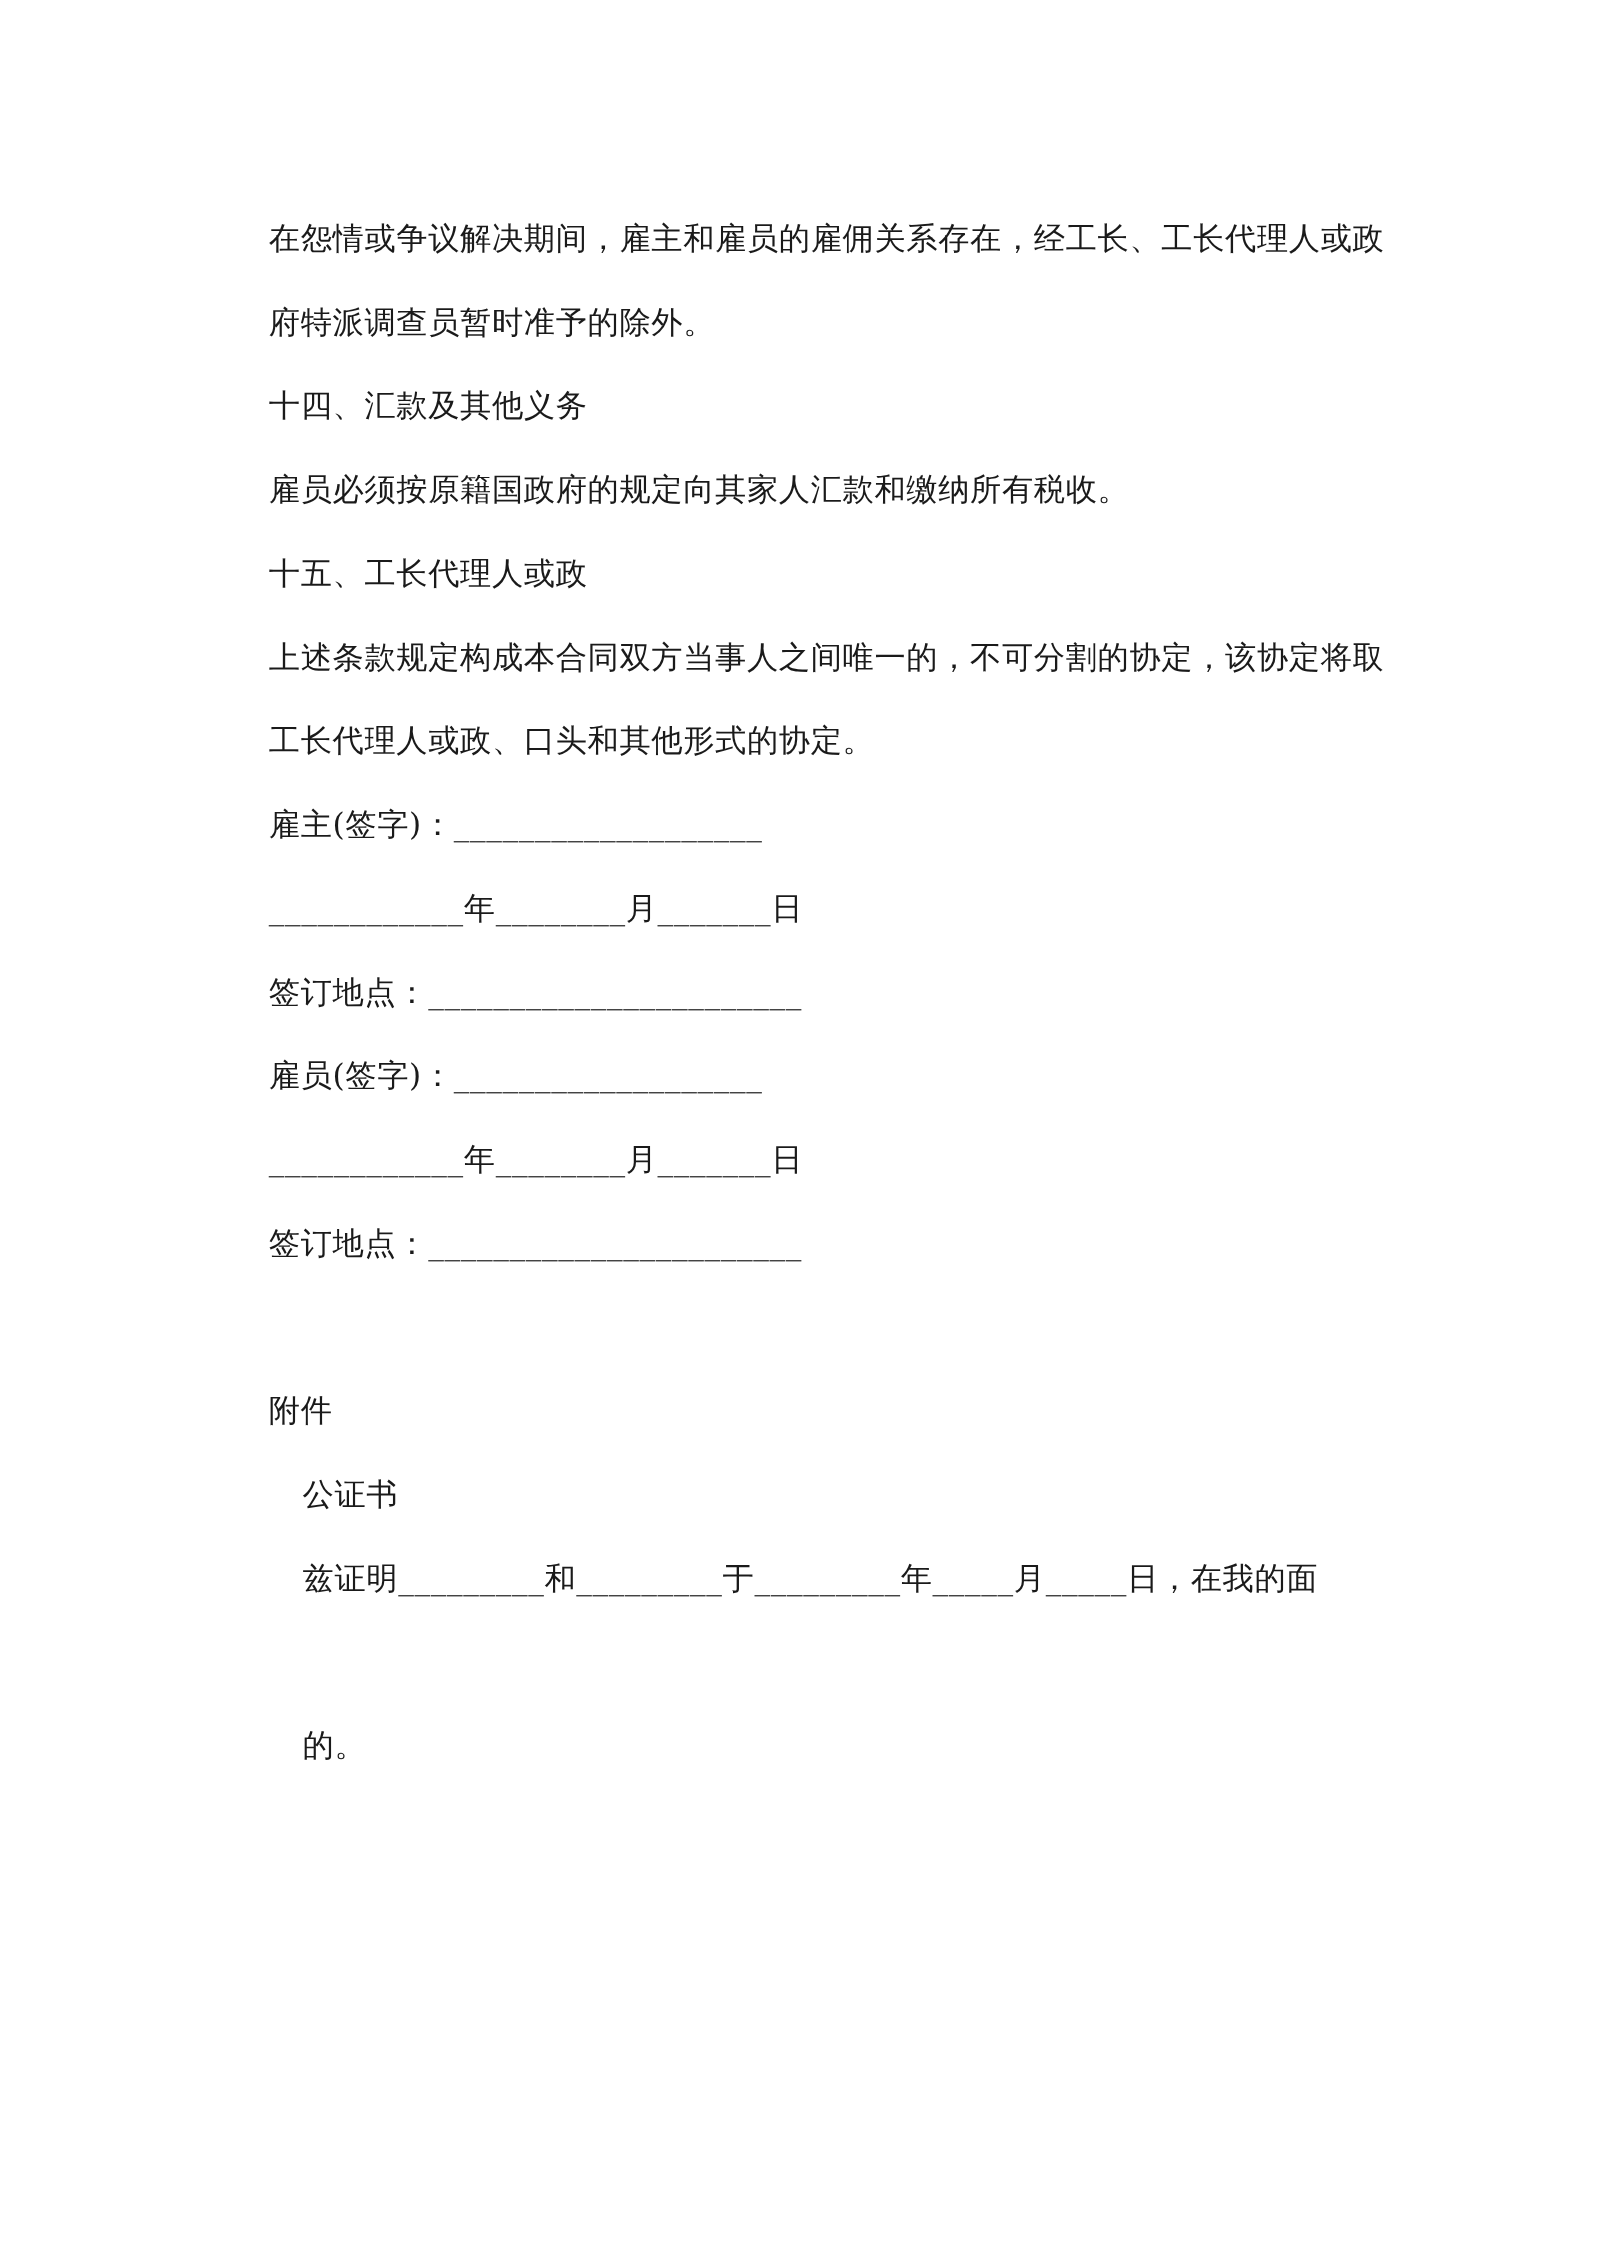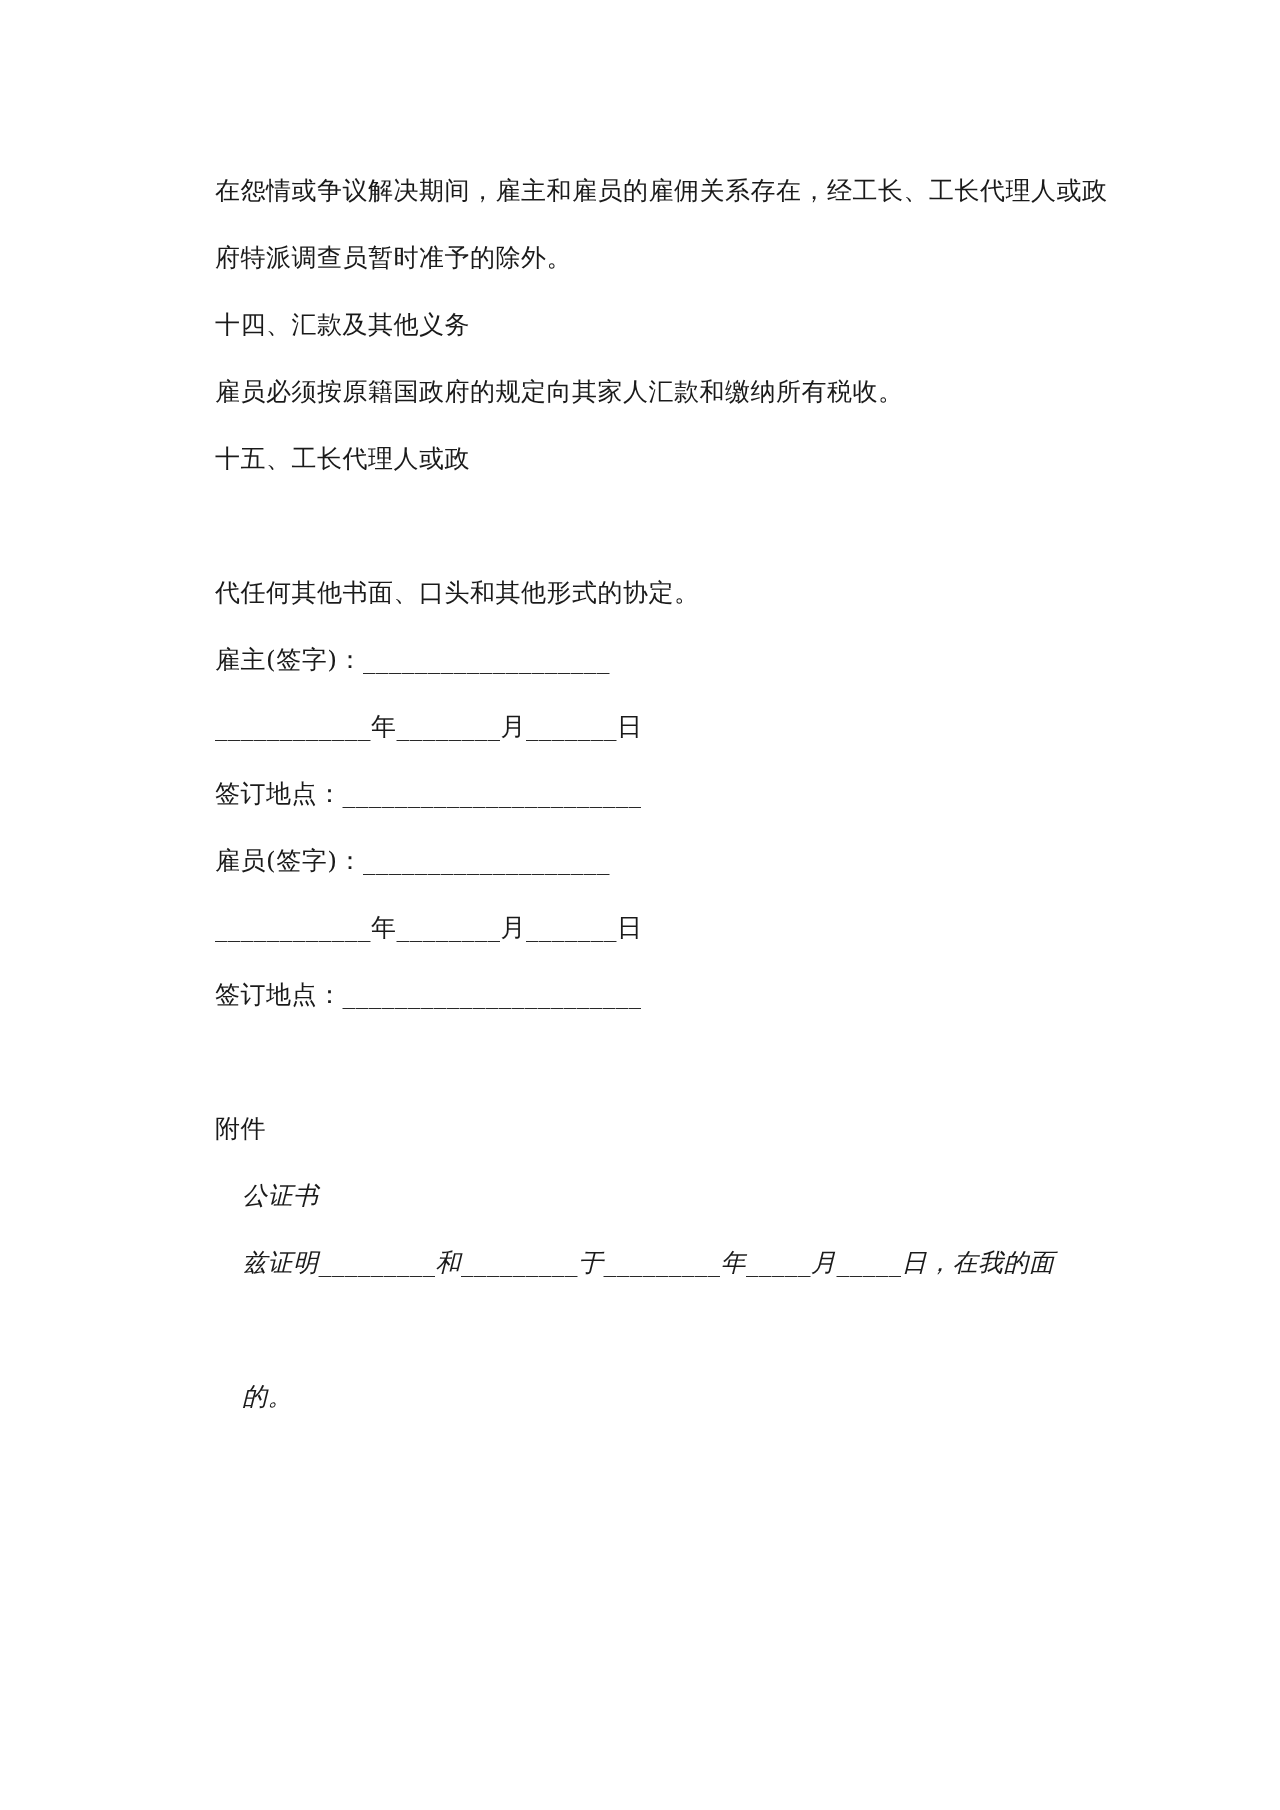--- a/index.html
+++ b/index.html
@@ -6,32 +6,33 @@
     body { width: 1280px; height: 1810px; position: relative; overflow: hidden; }
     .page {
       position: absolute; left: 0; top: 0; width: 1280px; height: 1810px;
       font-family: "DejaVu Serif", "Liberation Serif", serif;
       color: #1a1a1a; font-size: 25px; margin-left: 22px;
     }
     .line {
       position: absolute; left: 193px; white-space: pre; line-height: 30px;
       letter-spacing: 0.5px;
     }
-    .indent { left: 220px; font-style: italic; }
+    .indent { left: 220px; }
   </style>
 </head>
 <body>
 
 <div class="page">
   <div class="line" style="top:176px">在怨情或争议解决期间，雇主和雇员的雇佣关系存在，经工长、工长代理人或政</div>
   <div class="line" style="top:243px">府特派调查员暂时准予的除外。</div>
   <div class="line" style="top:310px">十四、汇款及其他义务</div>
   <div class="line" style="top:377px">雇员必须按原籍国政府的规定向其家人汇款和缴纳所有税收。</div>
   <div class="line" style="top:444px">十五、工长代理人或政</div>
-  <div class="line" style="top:578px">代任何其他书面、口头和其他形式的协定。</div>
+  <div class="line" style="top:511px">上述条款规定构成本合同双方当事人之间唯一的，不可分割的协定，该协定将取</div>
+  <div class="line" style="top:578px">工长代理人或政、口头和其他形式的协定。</div>
   <div class="line" style="top:645px">雇主(签字)：___________________</div>
   <div class="line" style="top:712px">____________年________月_______日</div>
   <div class="line" style="top:779px">签订地点：_______________________</div>
   <div class="line" style="top:846px">雇员(签字)：___________________</div>
   <div class="line" style="top:913px">____________年________月_______日</div>
   <div class="line" style="top:980px">签订地点：_______________________</div>
   <div class="line" style="top:1114px">附件</div>
   <div class="line indent" style="top:1181px">公证书</div>
   <div class="line indent" style="top:1248px">兹证明_________和_________于_________年_____月_____日，在我的面</div>
   <div class="line indent" style="top:1382px">的。</div>

